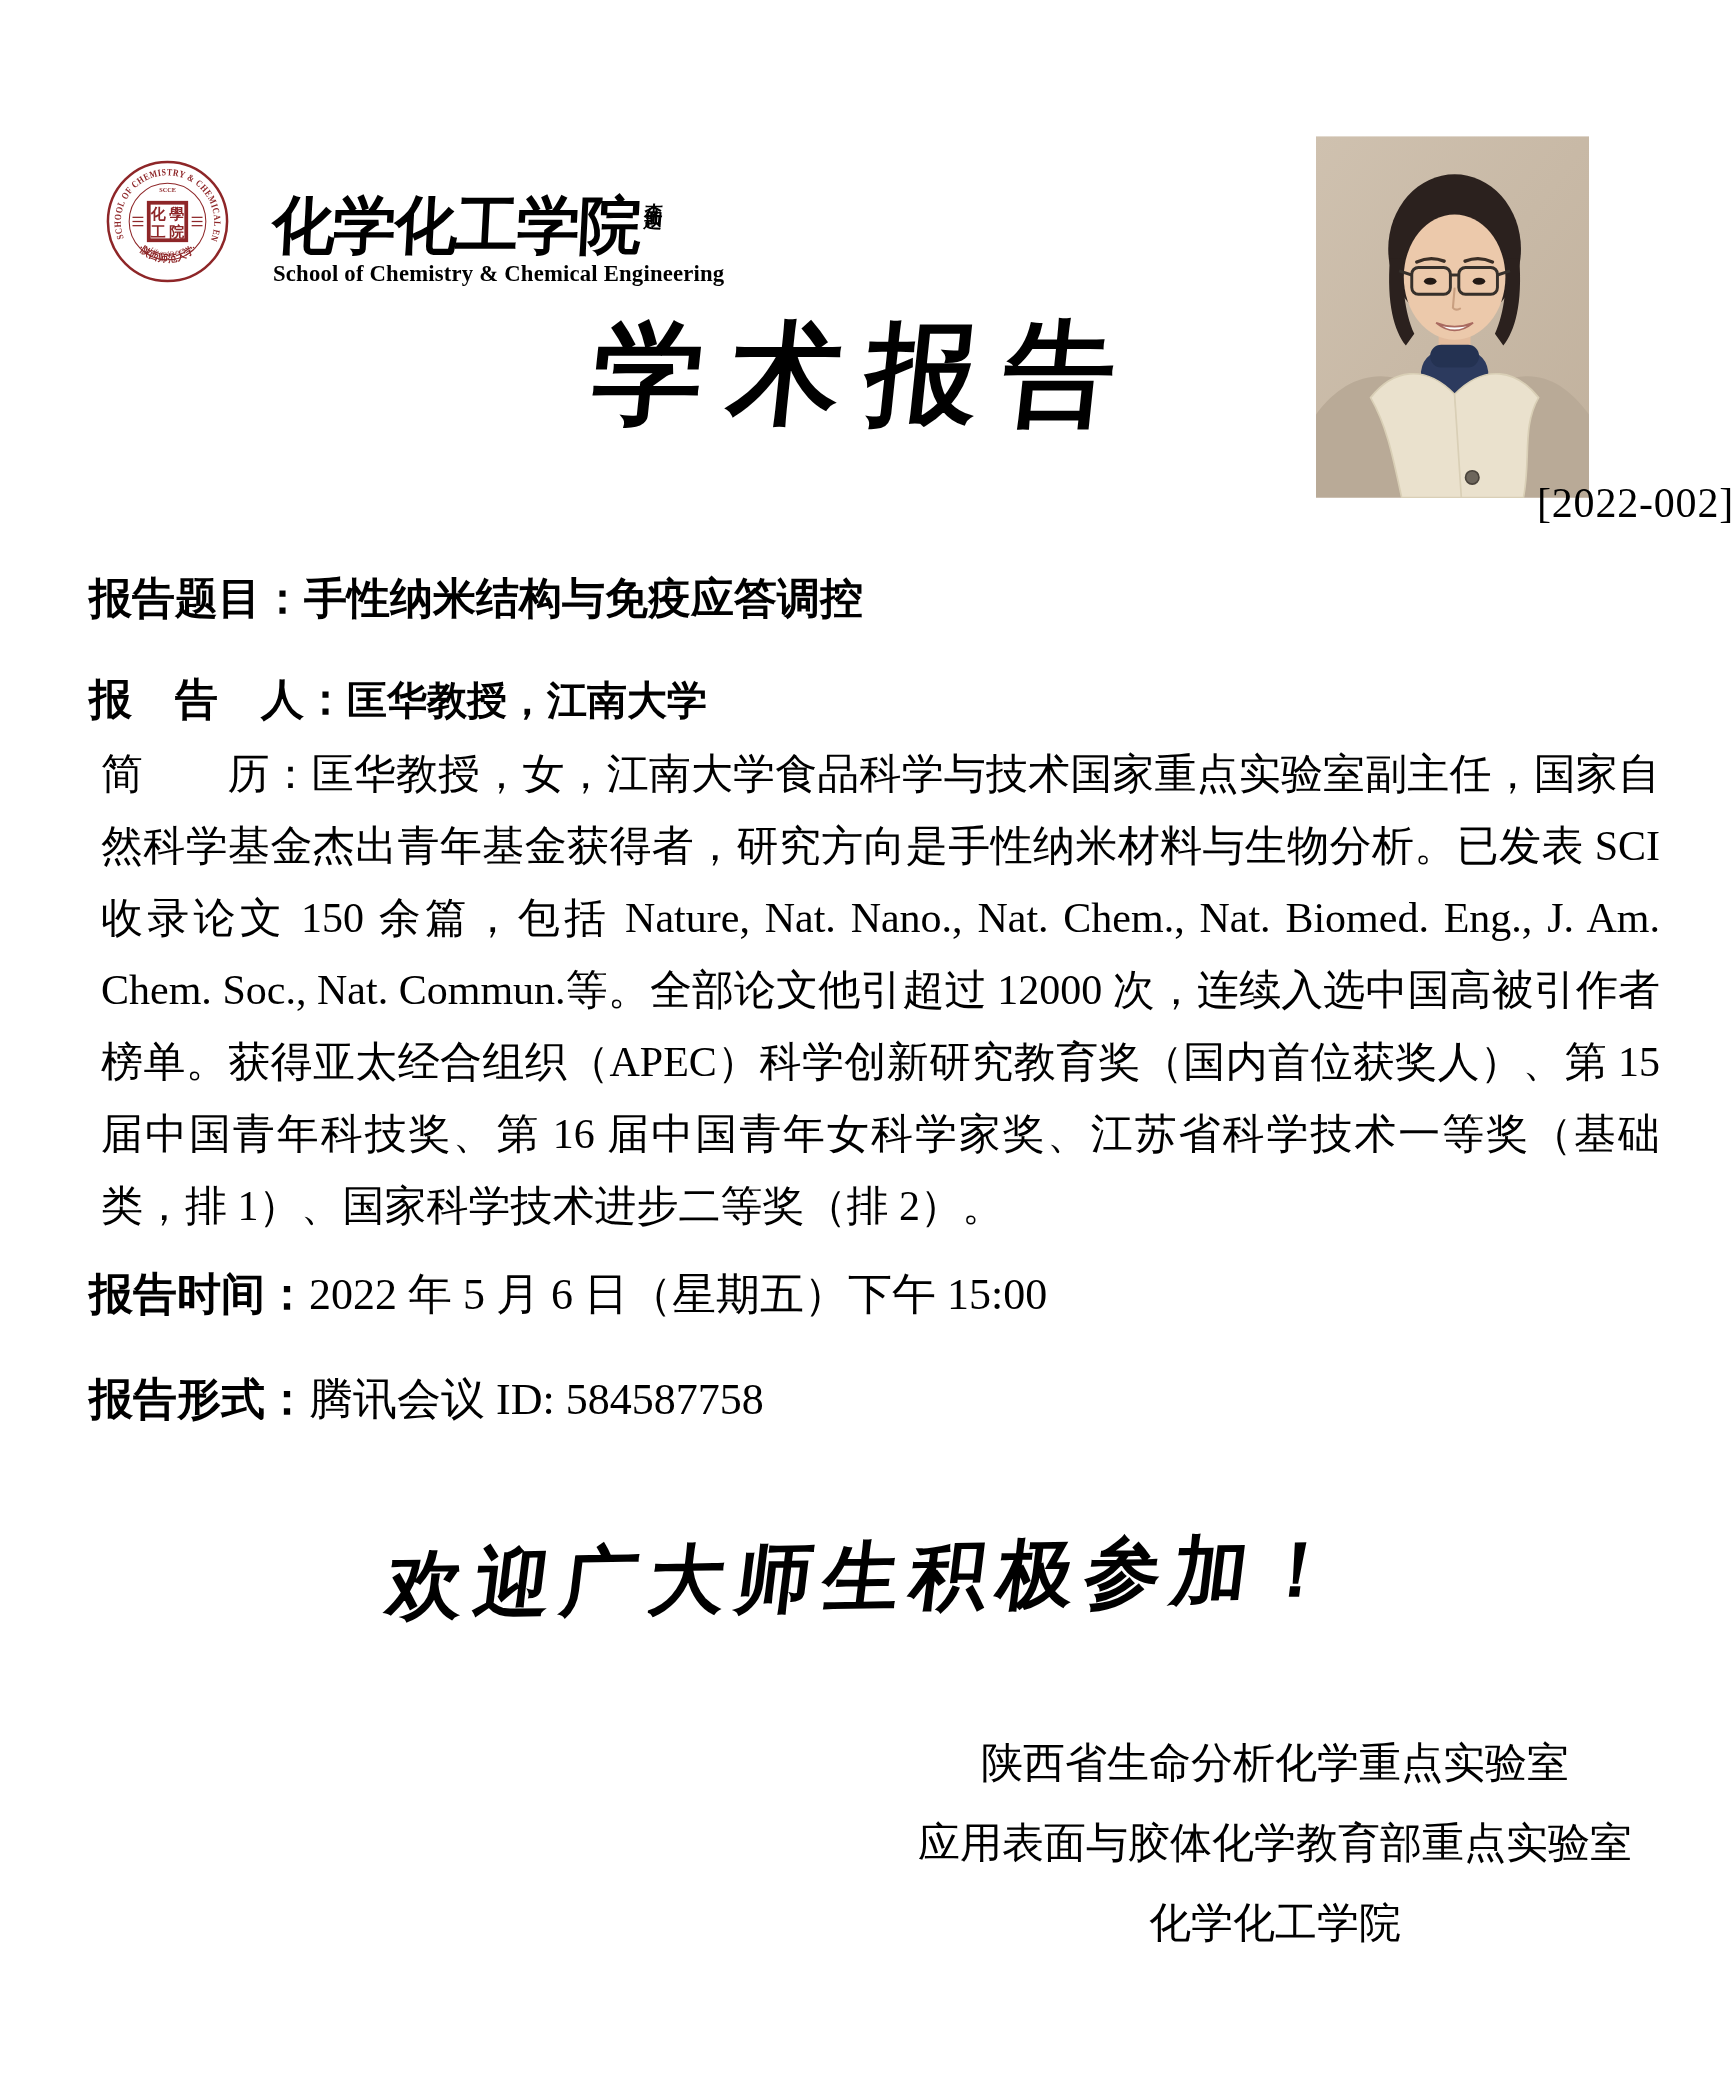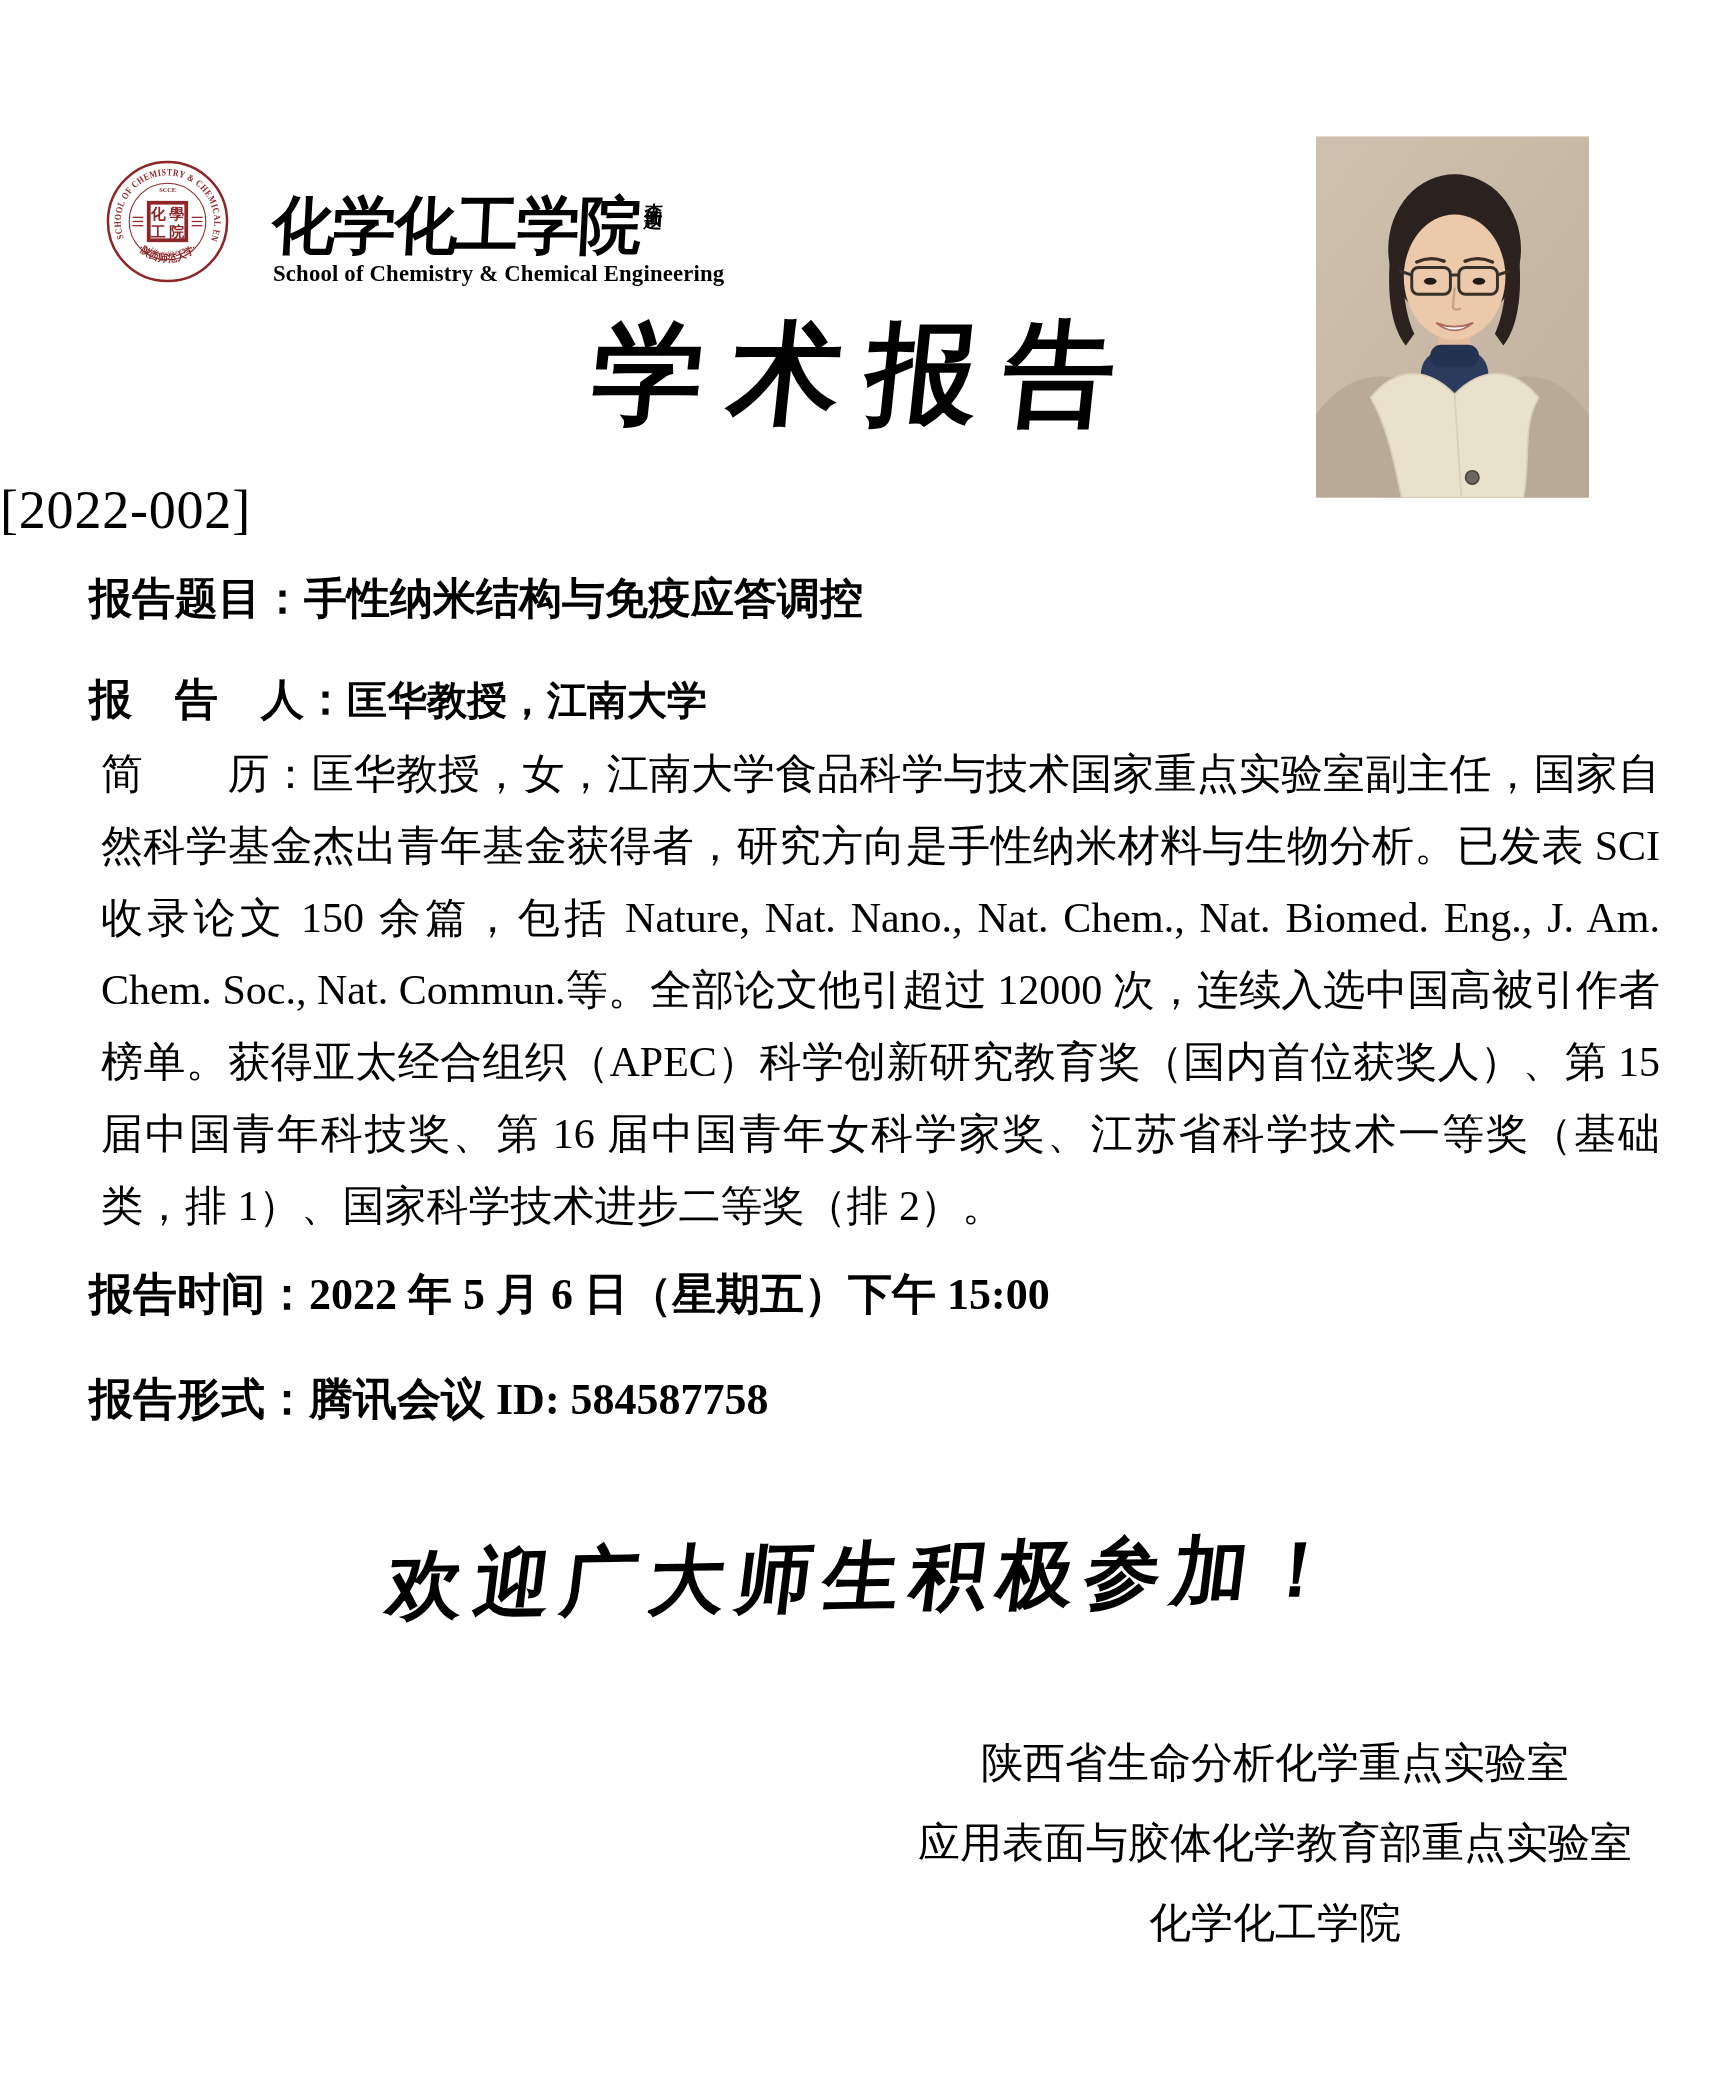--- a/index.html
+++ b/index.html
@@ -37,40 +37,40 @@
   }
   
   .doc-title{
     position:absolute;left:0;right:0;top:300px;margin:0;
     text-align:center;
     font-size:111px;font-weight:900;letter-spacing:26px;
     transform:skewX(-6deg);
     white-space:nowrap;
   }
   .doc-issue{
-    position:absolute;left:0;right:15px;top:479px;
-    text-align:left;
-    font-size:54px;letter-spacing:0.8px;
+    position:absolute;left:0;right:0;top:479px;
+    text-align:right;
+    font-size:42px;letter-spacing:0.8px;
   }
   
   .fline{position:absolute;left:89px;margin:0;font-size:43px;line-height:52px;white-space:nowrap;}
   .fline .lbl{font-weight:700;}
   .fline .val{font-weight:700;}
   .topic{top:573px;}
   .speaker{top:674px;}
   .speaker .val{font-size:40px;}
   .bio{
     position:absolute;left:101px;top:738px;width:1559px;margin:0;
     font-size:42px;line-height:72px;
     text-align:justify;text-justify:inter-ideograph;
   }
   .bio .lbl{font-weight:400;}
   .time{top:1269px;font-size:44px;}
   .format{top:1374px;font-size:44px;}
-  .time .val,.format .val{font-weight:700;margin-top:21px;}
+  .time .val,.format .val{font-weight:400;margin-top:21px;}
   
   .welcome{
     position:absolute;left:0;right:0;top:1527px;
     text-align:center;
     font-size:76px;font-weight:900;letter-spacing:11px;
     transform:skewX(-8deg) rotate(-1deg);
     white-space:nowrap;
   }
   
   .footer{

